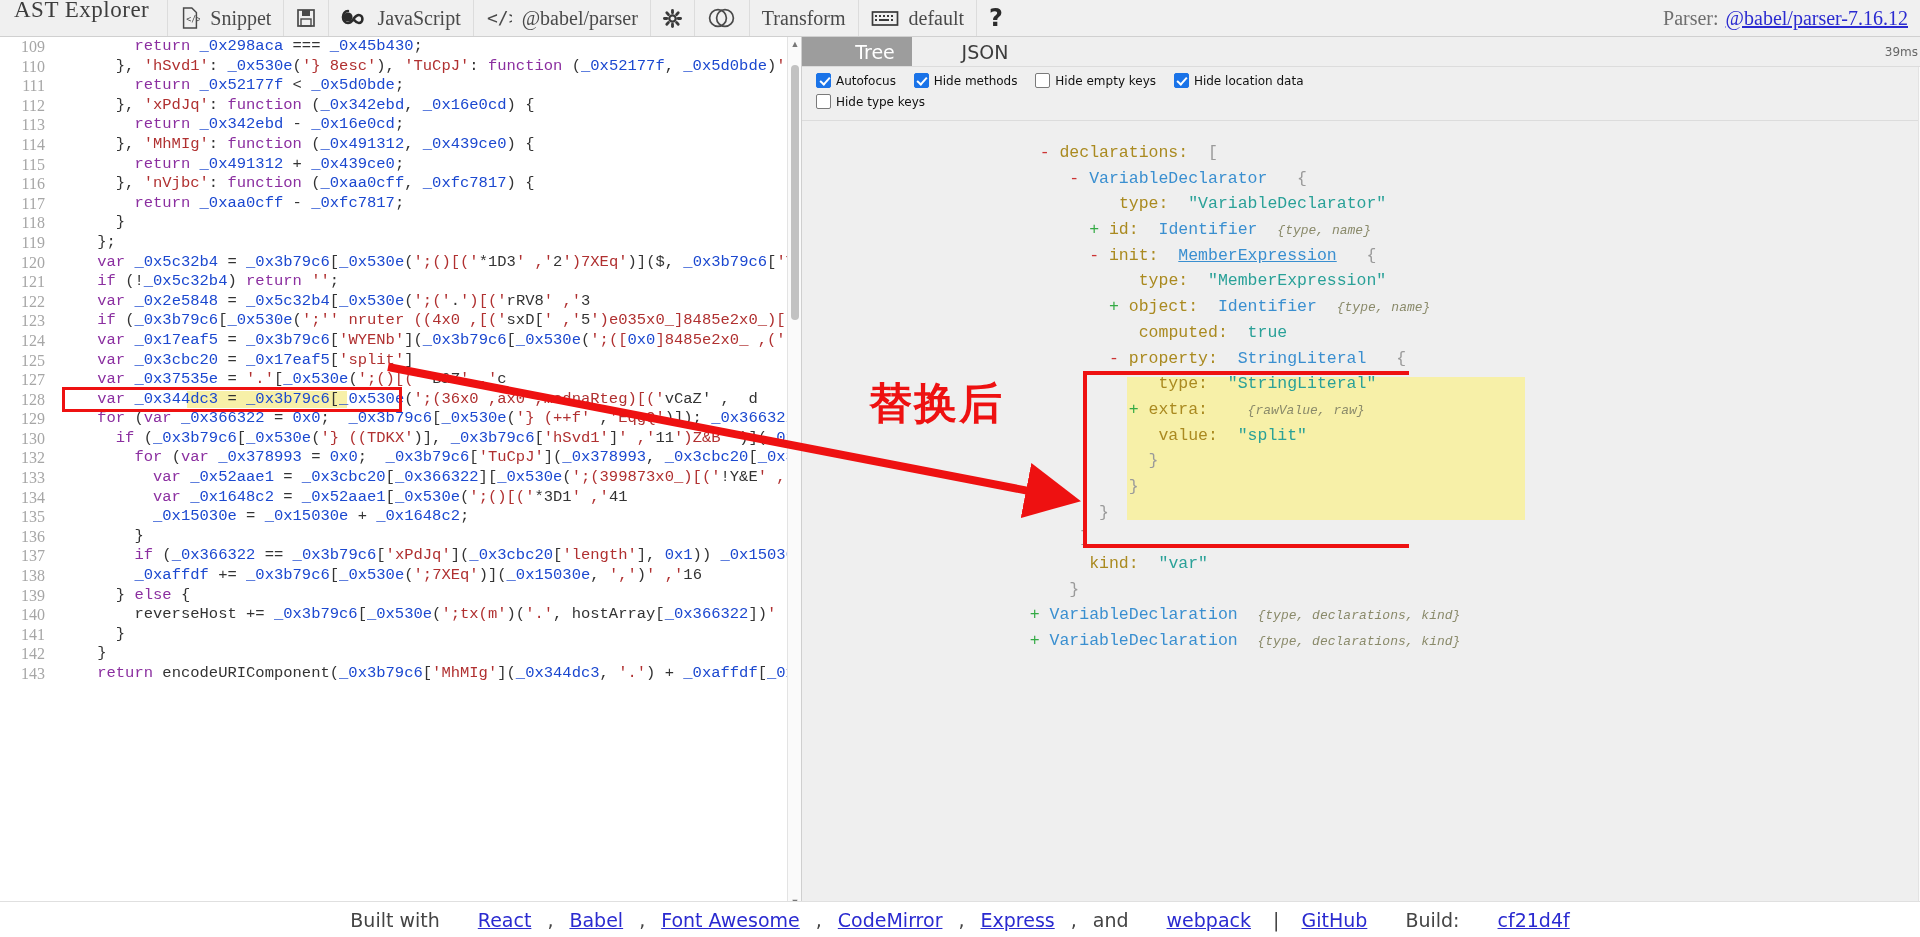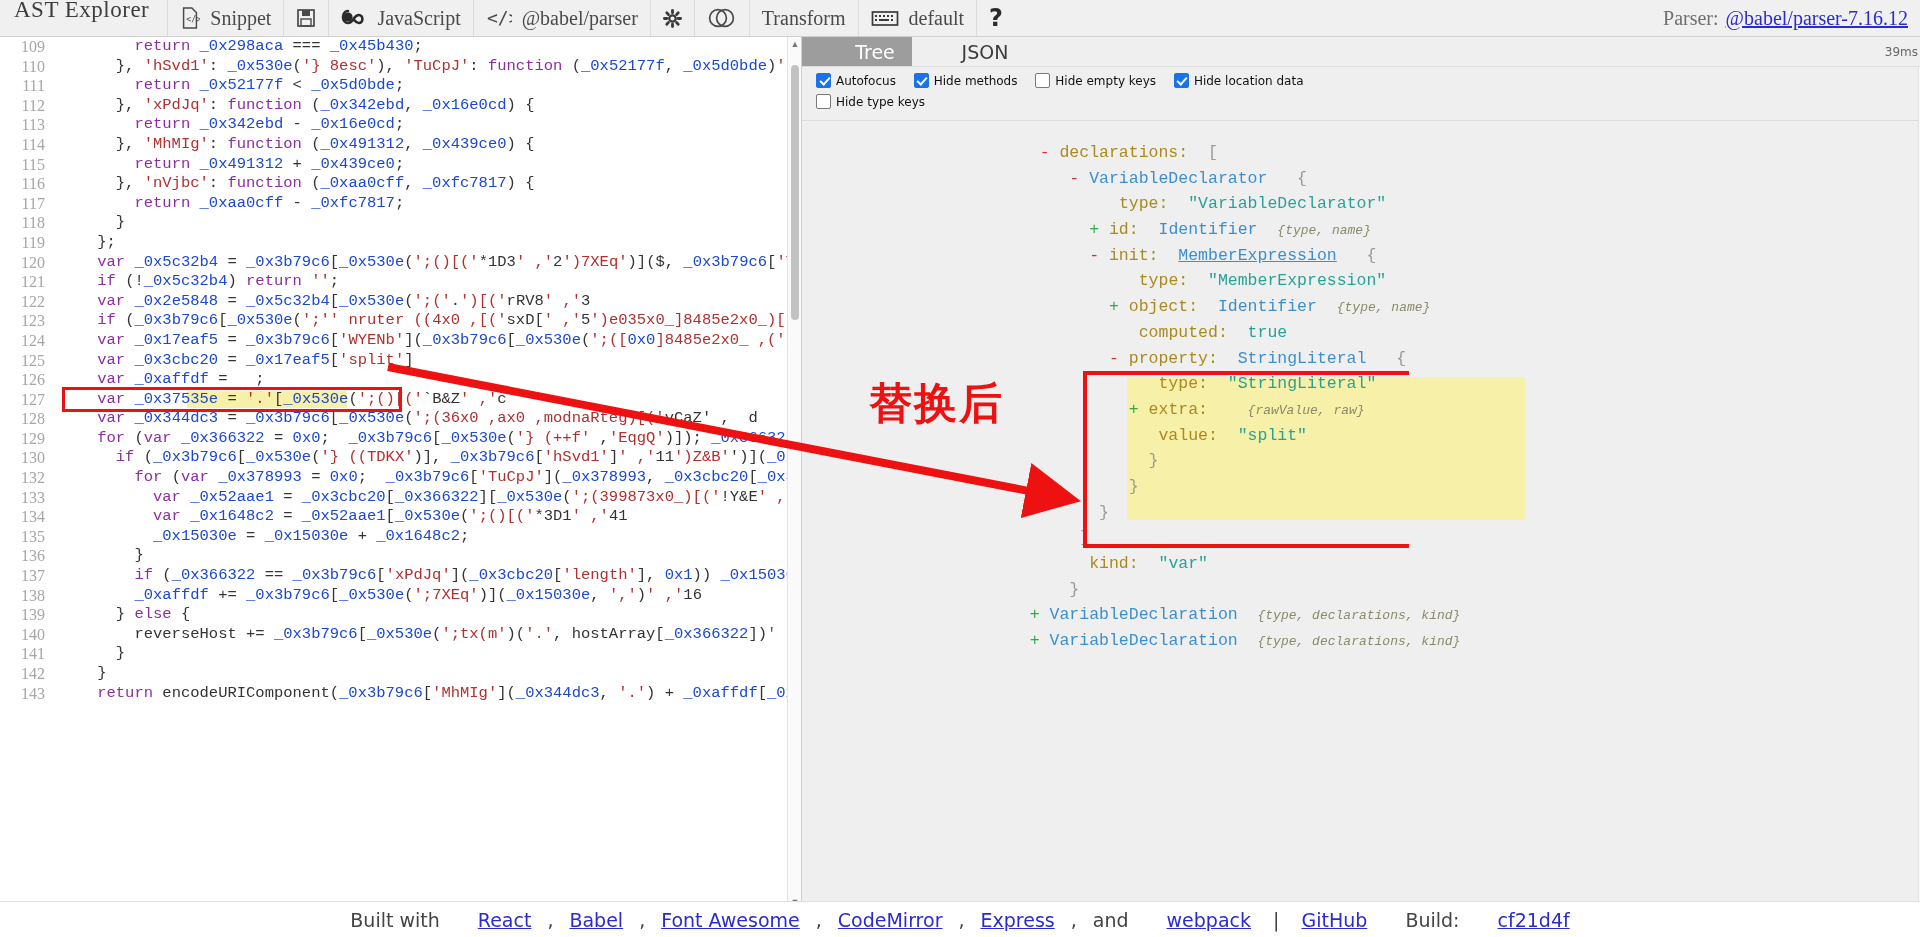--- a/index.html
+++ b/index.html
@@ -345,21 +345,20 @@
         <div class="cline"><div class="gutter">116</div><div class="ctext">      }, <span class="str">'nVjbc'</span>: <span class="kw">function</span> (<span class="num">_0xaa0cff</span>, <span class="num">_0xfc7817</span>) {</div></div>
         <div class="cline"><div class="gutter">117</div><div class="ctext">        <span class="kw">return</span> <span class="num">_0xaa0cff</span> - <span class="num">_0xfc7817</span>;</div></div>
         <div class="cline"><div class="gutter">118</div><div class="ctext">      }</div></div>
         <div class="cline"><div class="gutter">119</div><div class="ctext">    };</div></div>
         <div class="cline"><div class="gutter">120</div><div class="ctext">    <span class="kw">var</span> <span class="num">_0x5c32b4</span> = <span class="num">_0x3b79c6</span>[<span class="num">_0x530e</span>(<span class="str">';()[('</span>*1D3<span class="str">' ,'</span>2<span class="str">')7XEq'</span>)]($, <span class="num">_0x3b79c6</span>[<span class="str">'YrYQW'</span>]</div></div>
         <div class="cline"><div class="gutter">121</div><div class="ctext">    <span class="kw">if</span> (!<span class="num">_0x5c32b4</span>) <span class="kw">return</span> <span class="str">''</span>;</div></div>
         <div class="cline"><div class="gutter">122</div><div class="ctext">    <span class="kw">var</span> <span class="num">_0x2e5848</span> = <span class="num">_0x5c32b4</span>[<span class="num">_0x530e</span>(<span class="str">';('</span>.<span class="str">')[('</span>rRV8<span class="str">' ,'</span>3</div></div>
         <div class="cline"><div class="gutter">123</div><div class="ctext">    <span class="kw">if</span> (<span class="num">_0x3b79c6</span>[<span class="num">_0x530e</span>(<span class="str">';'</span><span class="str">' nruter ((4x0 ,[('</span>sxD[<span class="str">' ,'</span>5<span class="str">')e035x0_]8485e2x0_)[('</span>cse8'</div></div>
         <div class="cline"><div class="gutter">124</div><div class="ctext">    <span class="kw">var</span> <span class="num">_0x17eaf5</span> = <span class="num">_0x3b79c6</span>[<span class="str">'WYENb'</span>](<span class="num">_0x3b79c6</span>[<span class="num">_0x530e</span>(<span class="str">';([<span class="num">0x0</span>]8485e2x0_ ,('</span>.' ,([1</div></div>
         <div class="cline"><div class="gutter">125</div><div class="ctext">    <span class="kw">var</span> <span class="num">_0x3cbc20</span> = <span class="num">_0x17eaf5</span>[<span class="str">'split'</span>]</div></div>
-        <div class="cline"><div class="gutter">126</div><div class="ctext">    <span class="kw">var</span> <span class="num">_0xaffdf</span> =   ;</div></div>
         <div class="cline"><div class="gutter">127</div><div class="ctext">    <span class="kw">var</span> <span class="num">_0x37535e</span> = <span class="str">'.'</span>[<span class="num">_0x530e</span>(<span class="str">';()[('</span>`B&amp;Z<span class="str">' ,'</span>c</div></div>
         <div class="cline"><div class="gutter">128</div><div class="ctext">    <span class="kw">var</span> <span class="num">_0x344dc3</span> = <span class="num">_0x3b79c6</span>[<span class="num">_0x530e</span>(<span class="str">';(36x0 ,ax0 ,modnaRteg)[('</span>vCaZ' ,  d</div></div>
         <div class="cline"><div class="gutter">129</div><div class="ctext">    <span class="kw">for</span> (<span class="kw">var</span> <span class="num">_0x366322</span> = <span class="num">0x0</span>;  <span class="num">_0x3b79c6</span>[<span class="num">_0x530e</span>(<span class="str">'} (++f'</span> ,<span class="str">'EqgQ'</span>)]); <span class="num">_0x366322</span>,</div></div>
         <div class="cline"><div class="gutter">130</div><div class="ctext">      <span class="kw">if</span> (<span class="num">_0x3b79c6</span>[<span class="num">_0x530e</span>(<span class="str">'} ((TDKX'</span>)], <span class="num">_0x3b79c6</span>[<span class="str">'hSvd1'</span>]<span class="str">' ,'</span>11<span class="str">')Z&amp;B'</span>')](<span class="num">_0x3b79</span></div></div>
         <div class="cline"><div class="gutter">132</div><div class="ctext">        <span class="kw">for</span> (<span class="kw">var</span> <span class="num">_0x378993</span> = <span class="num">0x0</span>;  <span class="num">_0x3b79c6</span>[<span class="str">'TuCpJ'</span>](<span class="num">_0x378993</span>, <span class="num">_0x3cbc20</span>[<span class="num">_0x3663</span></div></div>
         <div class="cline"><div class="gutter">133</div><div class="ctext">          <span class="kw">var</span> <span class="num">_0x52aae1</span> = <span class="num">_0x3cbc20</span>[<span class="num">_0x366322</span>][<span class="num">_0x530e</span>(<span class="str">';(399873x0_)[('</span>!Y&amp;E<span class="str">' ,'</span></div></div>
         <div class="cline"><div class="gutter">134</div><div class="ctext">          <span class="kw">var</span> <span class="num">_0x1648c2</span> = <span class="num">_0x52aae1</span>[<span class="num">_0x530e</span>(<span class="str">';()[('</span>*3D1<span class="str">' ,'</span>41</div></div>
         <div class="cline"><div class="gutter">135</div><div class="ctext">          <span class="num">_0x15030e</span> = <span class="num">_0x15030e</span> + <span class="num">_0x1648c2</span>;</div></div>
         <div class="cline"><div class="gutter">136</div><div class="ctext">        }</div></div>
         <div class="cline"><div class="gutter">137</div><div class="ctext">        <span class="kw">if</span> (<span class="num">_0x366322</span> == <span class="num">_0x3b79c6</span>[<span class="str">'xPdJq'</span>](<span class="num">_0x3cbc20</span>[<span class="str">'length'</span>], <span class="num">0x1</span>)) <span class="num">_0x15030e</span></div></div>

